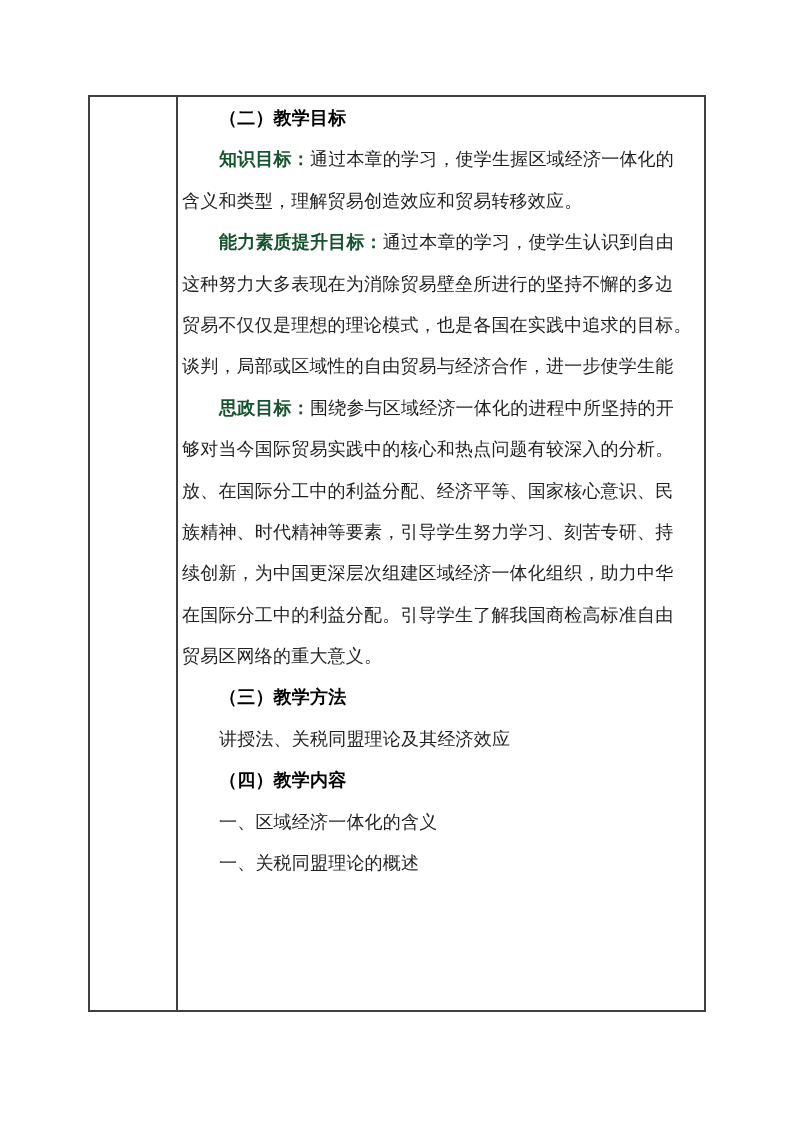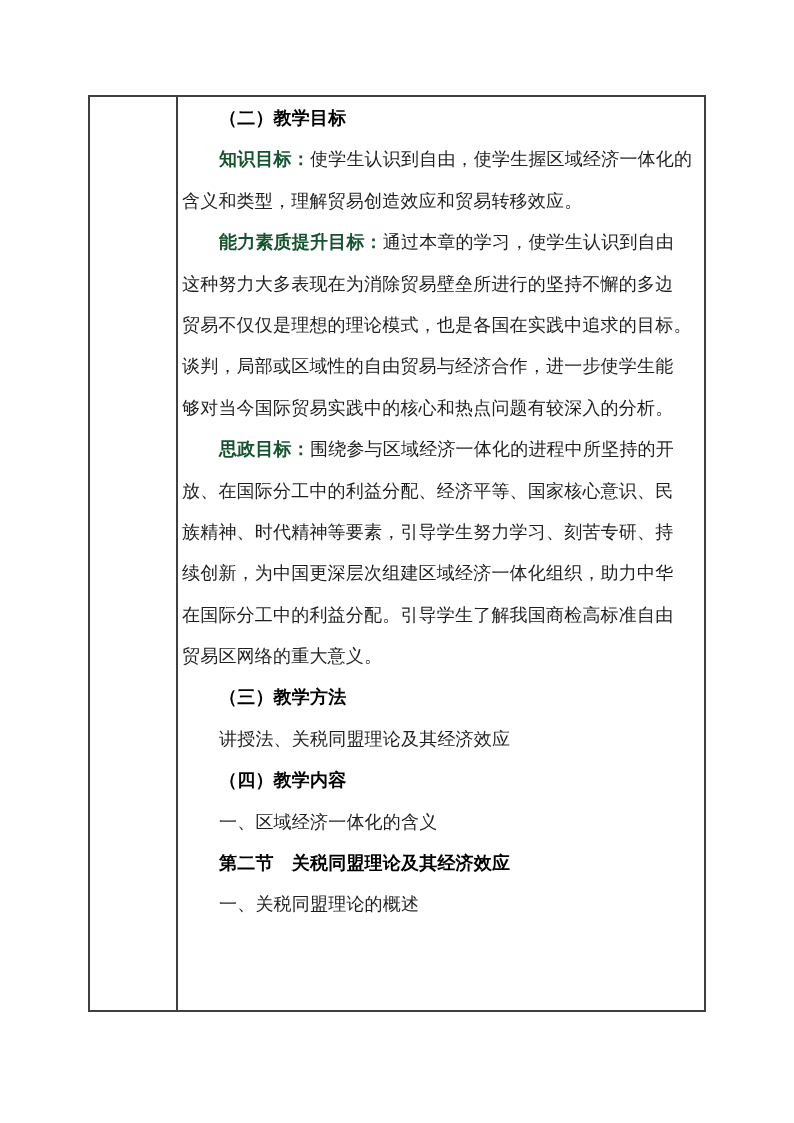--- a/index.html
+++ b/index.html
@@ -59,35 +59,34 @@
 </style>
 </head>
 <body>
 
 <div class="page">
   <div class="doc-table">
     <div class="cell-left"></div>
     <div class="cell-right">
       <div id="content-lines">
           <div class="tline heading indent"><span class="seg-bold">（二）教学目标</span></div>
-          <div class="tline body indent"><span class="seg-bold">知识目标：</span><span class="seg-normal">使学生认识到自由，使学生握区域经济一体化的</span></div>
+          <div class="tline body indent"><span class="seg-bold">知识目标：</span><span class="seg-normal">通过本章的学习，使学生握区域经济一体化的</span></div>
           <div class="tline body"><span class="seg-normal">含义和类型，理解贸易创造效应和贸易转移效应。</span></div>
           <div class="tline body indent"><span class="seg-bold">能力素质提升目标：</span><span class="seg-normal">通过本章的学习，使学生认识到自由</span></div>
           <div class="tline body"><span class="seg-normal">这种努力大多表现在为消除贸易壁垒所进行的坚持不懈的多边</span></div>
           <div class="tline body"><span class="seg-normal">贸易不仅仅是理想的理论模式，也是各国在实践中追求的目标。</span></div>
           <div class="tline body"><span class="seg-normal">谈判，局部或区域性的自由贸易与经济合作，进一步使学生能</span></div>
+          <div class="tline body indent"><span class="seg-bold">思政目标：</span><span class="seg-normal">围绕参与区域经济一体化的进程中所坚持的开</span></div>
           <div class="tline body"><span class="seg-normal">够对当今国际贸易实践中的核心和热点问题有较深入的分析。</span></div>
-          <div class="tline body indent"><span class="seg-bold">思政目标：</span><span class="seg-normal">围绕参与区域经济一体化的进程中所坚持的开</span></div>
           <div class="tline body"><span class="seg-normal">放、在国际分工中的利益分配、经济平等、国家核心意识、民</span></div>
           <div class="tline body"><span class="seg-normal">族精神、时代精神等要素，引导学生努力学习、刻苦专研、持</span></div>
           <div class="tline body"><span class="seg-normal">续创新，为中国更深层次组建区域经济一体化组织，助力中华</span></div>
           <div class="tline body"><span class="seg-normal">在国际分工中的利益分配。引导学生了解我国商检高标准自由</span></div>
           <div class="tline body"><span class="seg-normal">贸易区网络的重大意义。</span></div>
           <div class="tline heading indent"><span class="seg-bold">（三）教学方法</span></div>
           <div class="tline body indent"><span class="seg-normal">讲授法、关税同盟理论及其经济效应</span></div>
           <div class="tline heading indent"><span class="seg-bold">（四）教学内容</span></div>
           <div class="tline body indent"><span class="seg-normal">一、区域经济一体化的含义</span></div>
-          <div class="tline heading indent"><span class="seg-bold">第二节　关税同盟理论及其经济效应</span></div>
           <div class="tline body indent"><span class="seg-normal">一、关税同盟理论的概述</span></div>
         </div>
     </div>
   </div>
 </div>
 
 </body></html>

